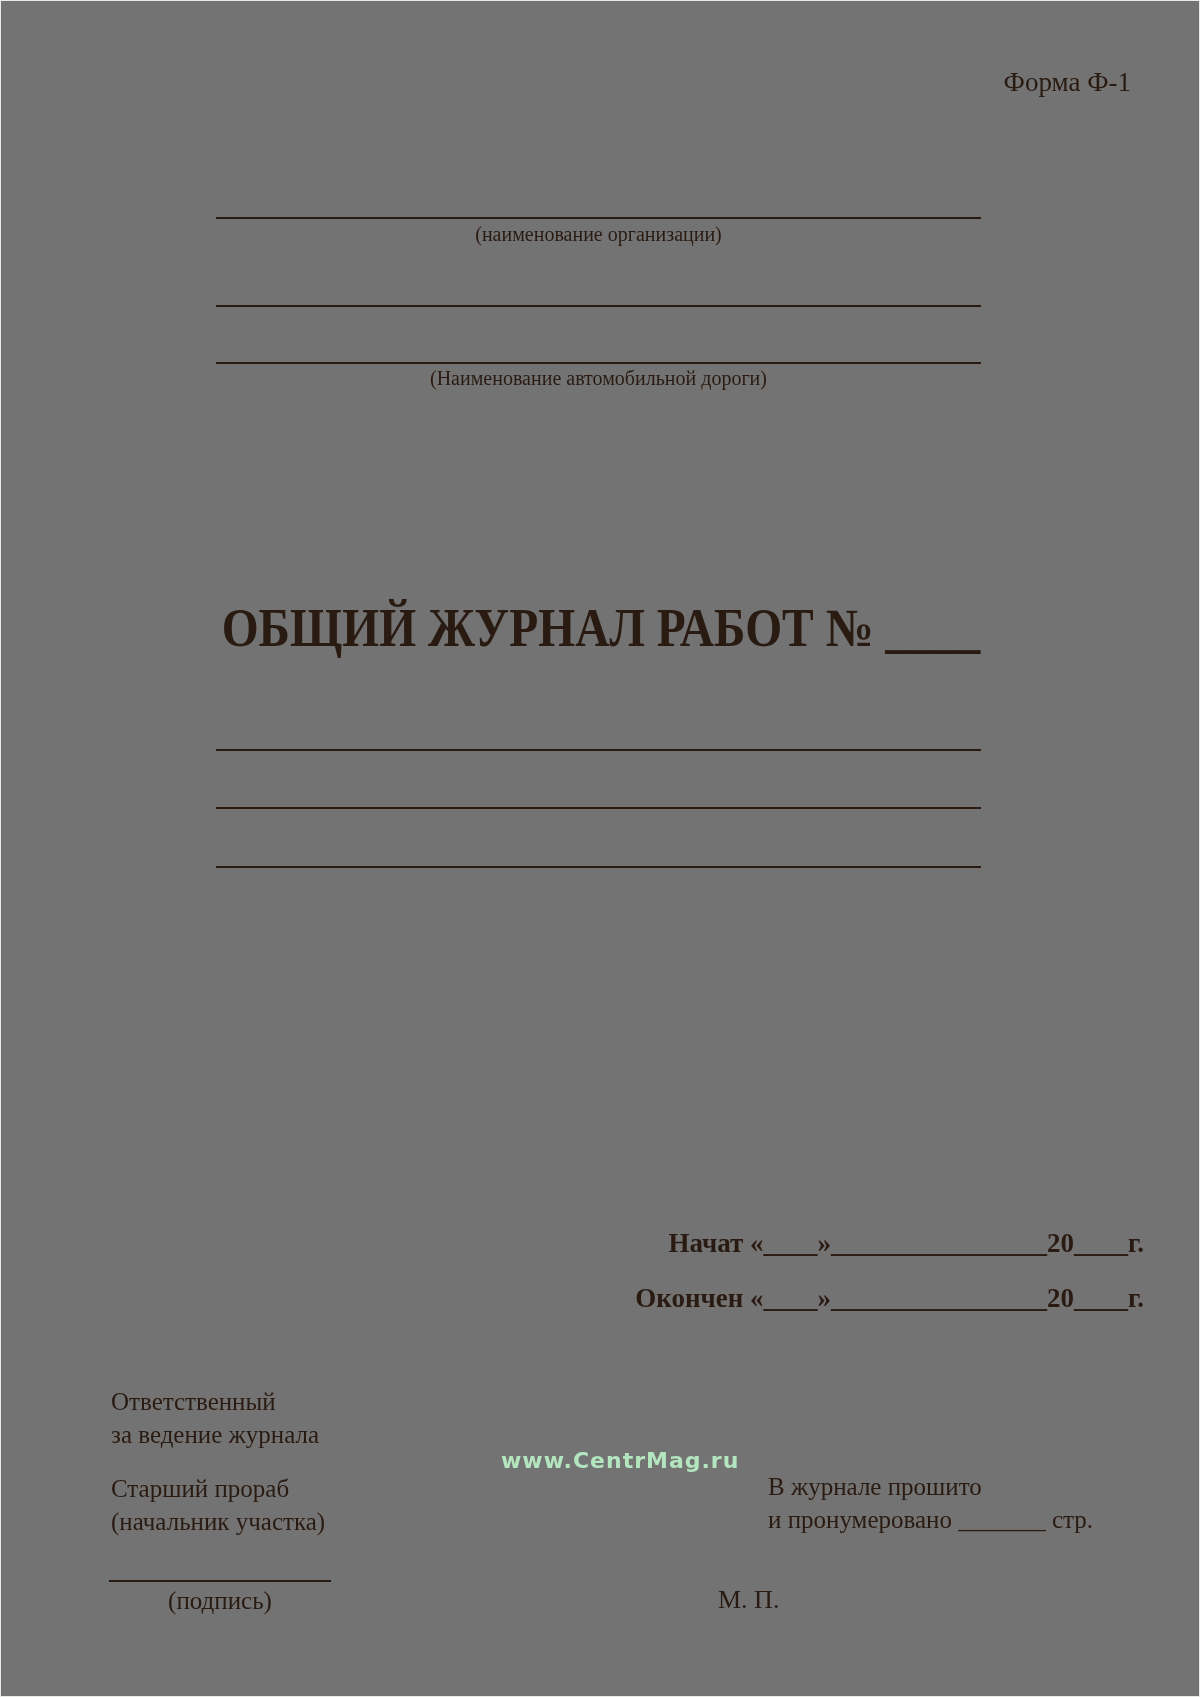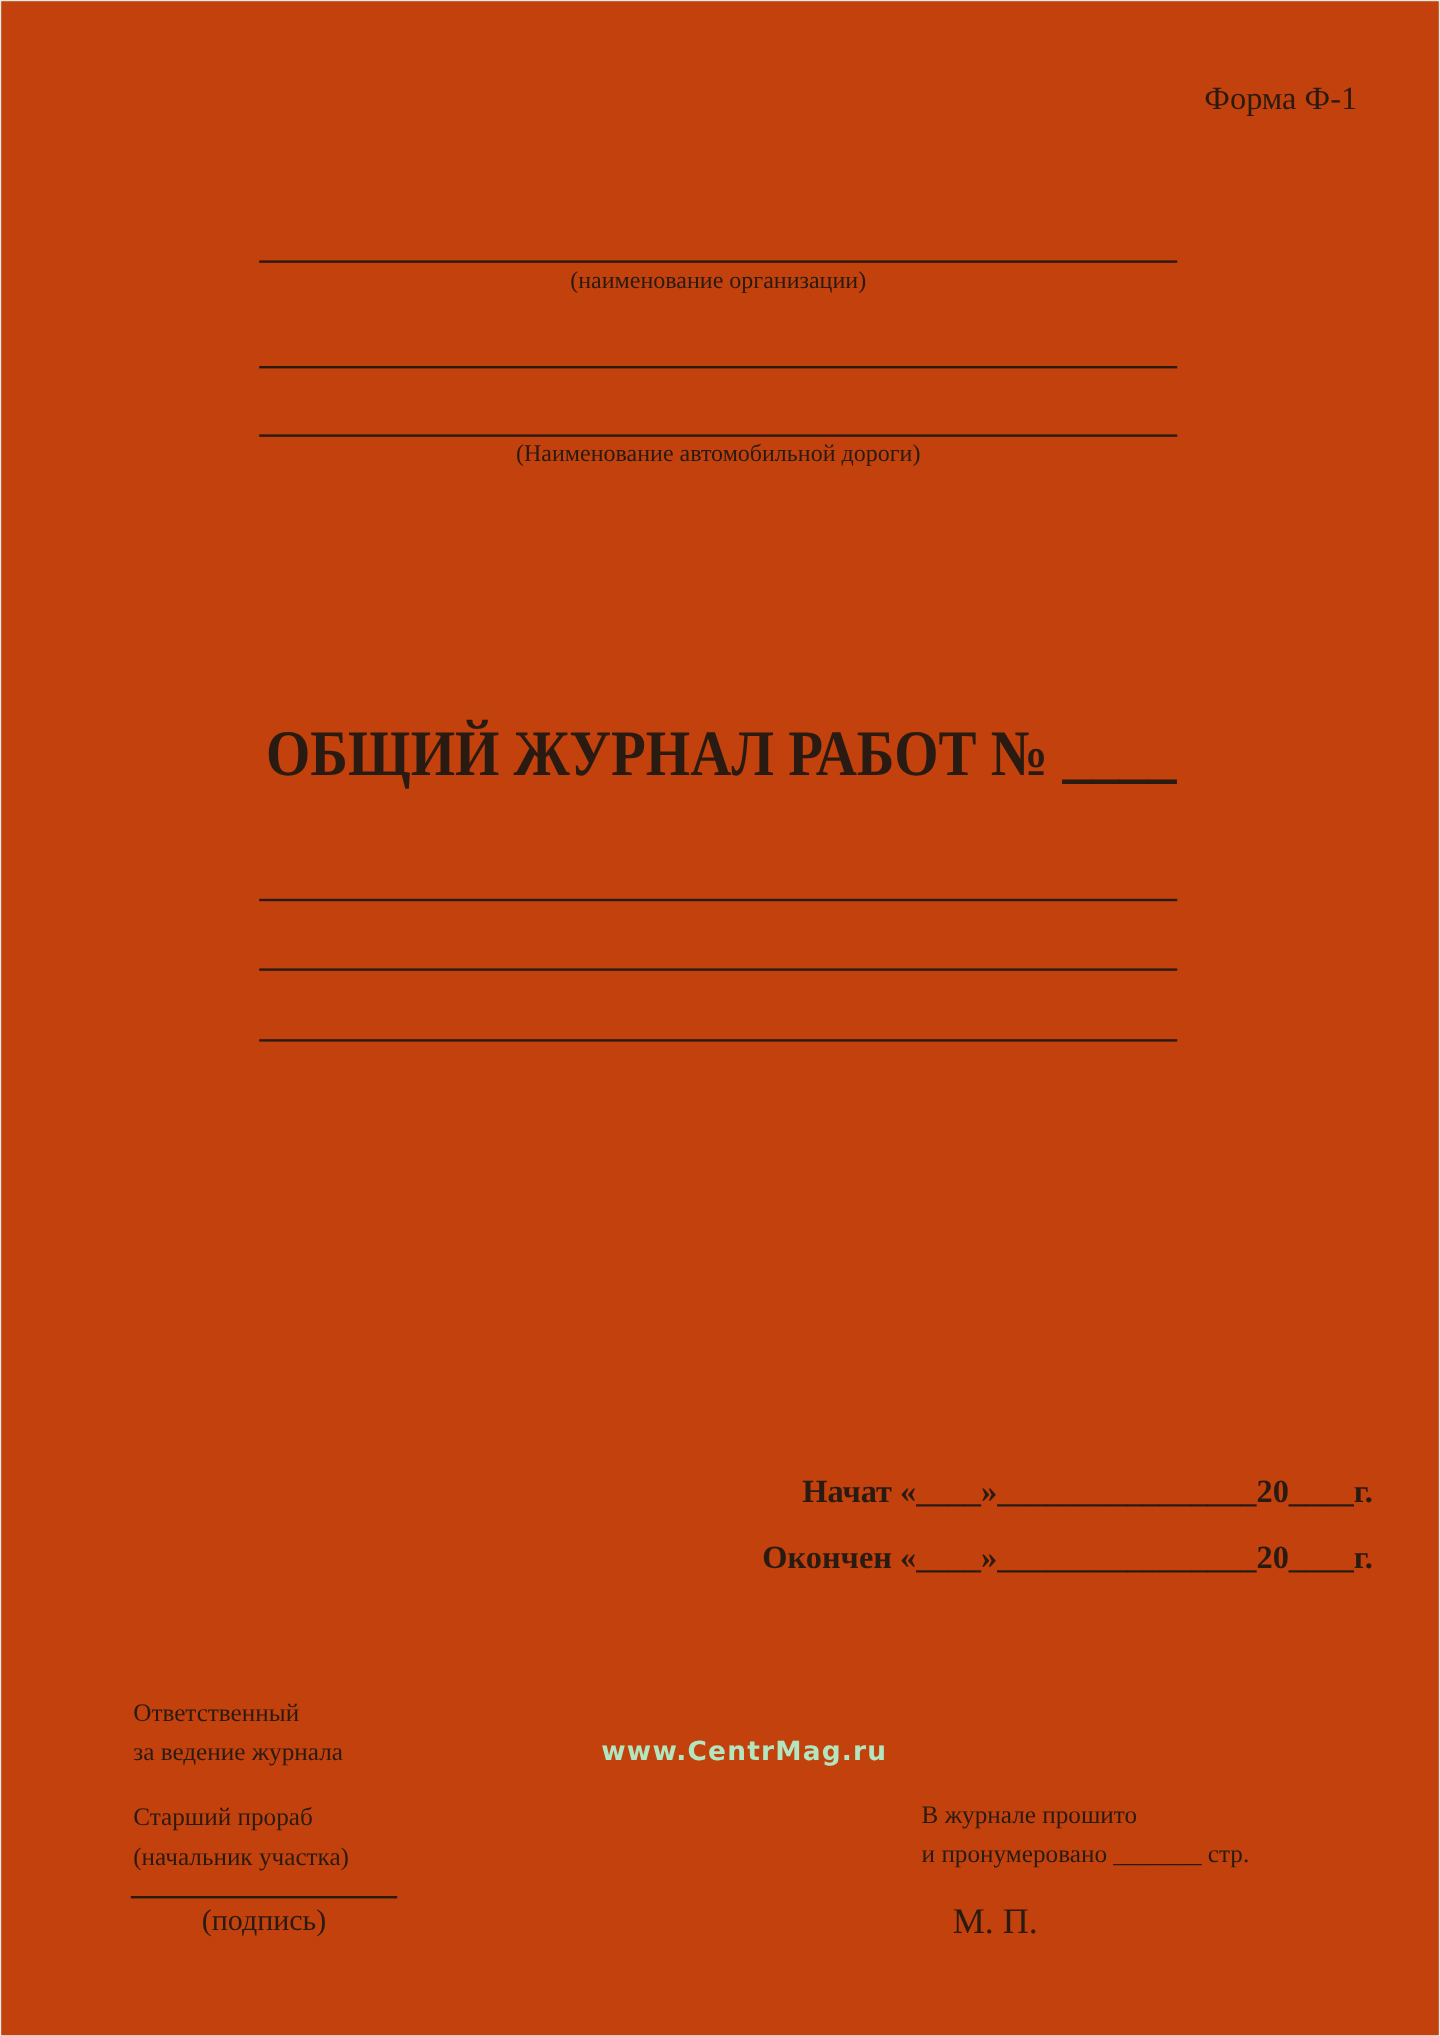--- a/index.html
+++ b/index.html
@@ -1,19 +1,19 @@
 <!DOCTYPE html>
 <html style="--ink: #2a1b12;"><head>
 <meta charset="utf-8">
 <style>
   html,body{margin:0;padding:0;background:#ffffff;}
   .page{
     position:relative;
     width:1200px;height:1697px;
-    background:#c2410c;
+    background:#737373;
     border:1px solid #e9e9e7;
     box-sizing:border-box;
     font-family:"Liberation Serif", serif;
     color:var(--ink,#2a1b12);
     overflow:hidden;
   }
   .form-code{
     position:absolute;top:66px;right:68px;
     font-size:27px;
   }
@@ -40,42 +40,42 @@
     transform:scaleX(.88);transform-origin:50% 50%;
     white-space:nowrap;
   }
   .date-line{
     position:absolute;right:55px;
     font-size:27px;font-weight:bold;white-space:nowrap;
   }
   #date-started{top:1227px}
   #date-finished{top:1282px}
   .text-block{
-    position:absolute;font-size:21px;line-height:33px;margin-top:26px;
+    position:absolute;font-size:25px;line-height:33px;
   }
   #responsible-block{left:110px;top:1384px;}
   #foreman-block{left:110px;top:1471px;}
   #binding-block{left:767px;top:1469px;}
   .watermark{
     position:absolute;left:500px;top:1447px;
     font-family:"DejaVu Sans", sans-serif;
     font-size:22px;font-weight:bold;letter-spacing:1px;
     color:#b3e6bf;white-space:nowrap;
   }
   .sign-rule{
     position:absolute;left:108px;top:1579px;width:222px;height:0;
     border-bottom:2px solid var(--ink,#2a1b12);
   }
   .sign-caption{
     position:absolute;left:108px;top:1586px;width:222px;
     text-align:center;font-size:25px;
   }
   .stamp{
-    position:absolute;left:793px;top:1584px;
-    font-size:30px;white-space:nowrap;
+    position:absolute;left:717px;top:1584px;
+    font-size:26px;white-space:nowrap;
   }
 </style>
 </head>
 <body>
 
 <div class="page">
 
   <div class="form-code">Форма Ф-1</div>
 
   <div class="rule" id="rule-org"></div>

